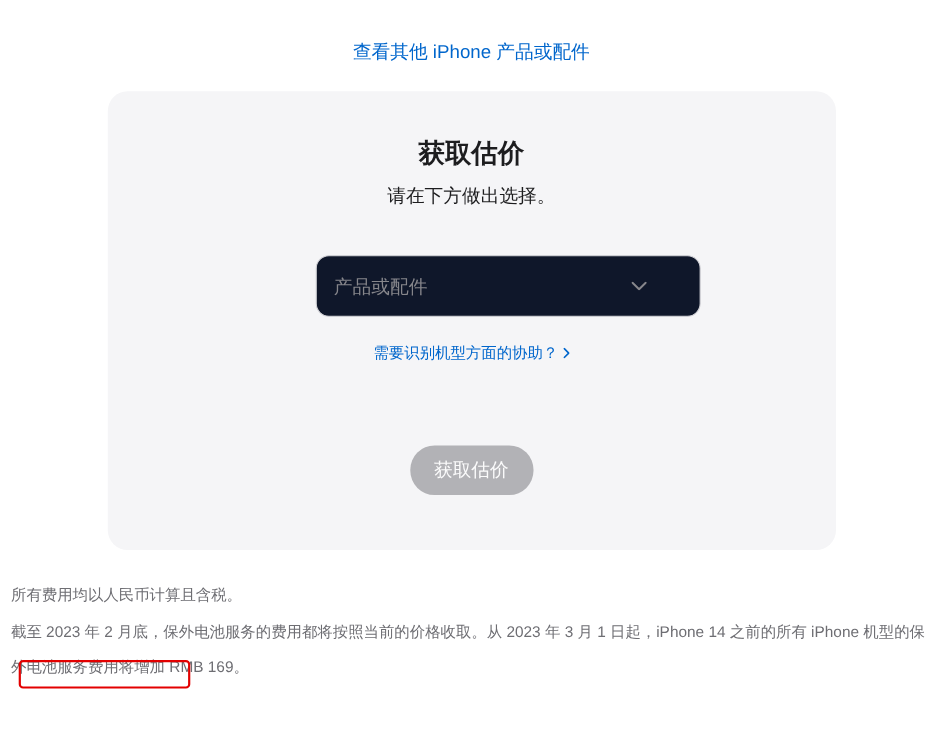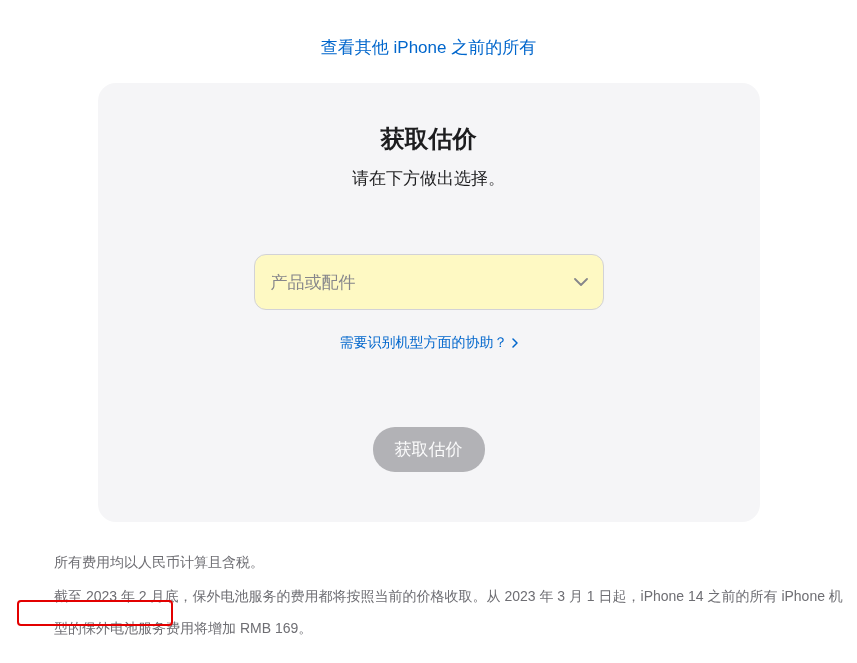--- a/index.html
+++ b/index.html
@@ -34,40 +34,41 @@
     }
     .card-title {
       font-size: 24px;
       font-weight: 600;
       color: #1d1d1f;
       margin-bottom: 12px;
     }
     .card-subtitle {
       font-size: 17px;
       color: #1d1d1f;
-      margin-bottom: 64px;
+      margin-bottom: 42px;
     }
     .select-wrapper {
       position: relative;
       width: 350px;
       margin: 0 auto 22px auto;
     }
     .select-input {
       width: 100%;
       height: 56px;
-      background: #fef9c3;
+      background: #0f172a;
       border: 1px solid #d2d2d7;
       border-radius: 12px;
       padding: 0 44px 0 16px;
       font-size: 17px;
       color: #86868b;
       text-align: left;
       cursor: pointer;
       display: flex;
       align-items: center;
+      margin-left: 33px;
     }
     .chevron {
       position: absolute;
       right: 16px;
       top: 50%;
       transform: translateY(-50%);
       pointer-events: none;
     }
     .chevron svg {
       width: 14px;
@@ -99,34 +100,33 @@
       opacity: 0.6;
     }
     .footer-text {
       margin: 24px 10px 0 10px;
       font-size: 14px;
       color: #6e6e73;
       line-height: 2.3;
     }
     .footer-text p {
       margin-bottom: 2px;
-      margin-left: 44px;
     }
     .highlight-box {
       position: absolute;
       border: 2px solid #e30000;
       border-radius: 4px;
       pointer-events: none;
     }
   </style>
 </head>
 <body>
 
 <div class="top-link">
-  <a href="#">查看其他 iPhone 之前的所有</a>
+  <a href="#">查看其他 iPhone 产品或配件</a>
 </div>
 
 <div class="card">
   <h2 class="card-title">获取估价</h2>
   <p class="card-subtitle">请在下方做出选择。</p>
 
   <div class="select-wrapper">
     <div class="select-input">产品或配件</div>
     <span class="chevron">
       <svg viewBox="0 0 14 8" fill="none">

